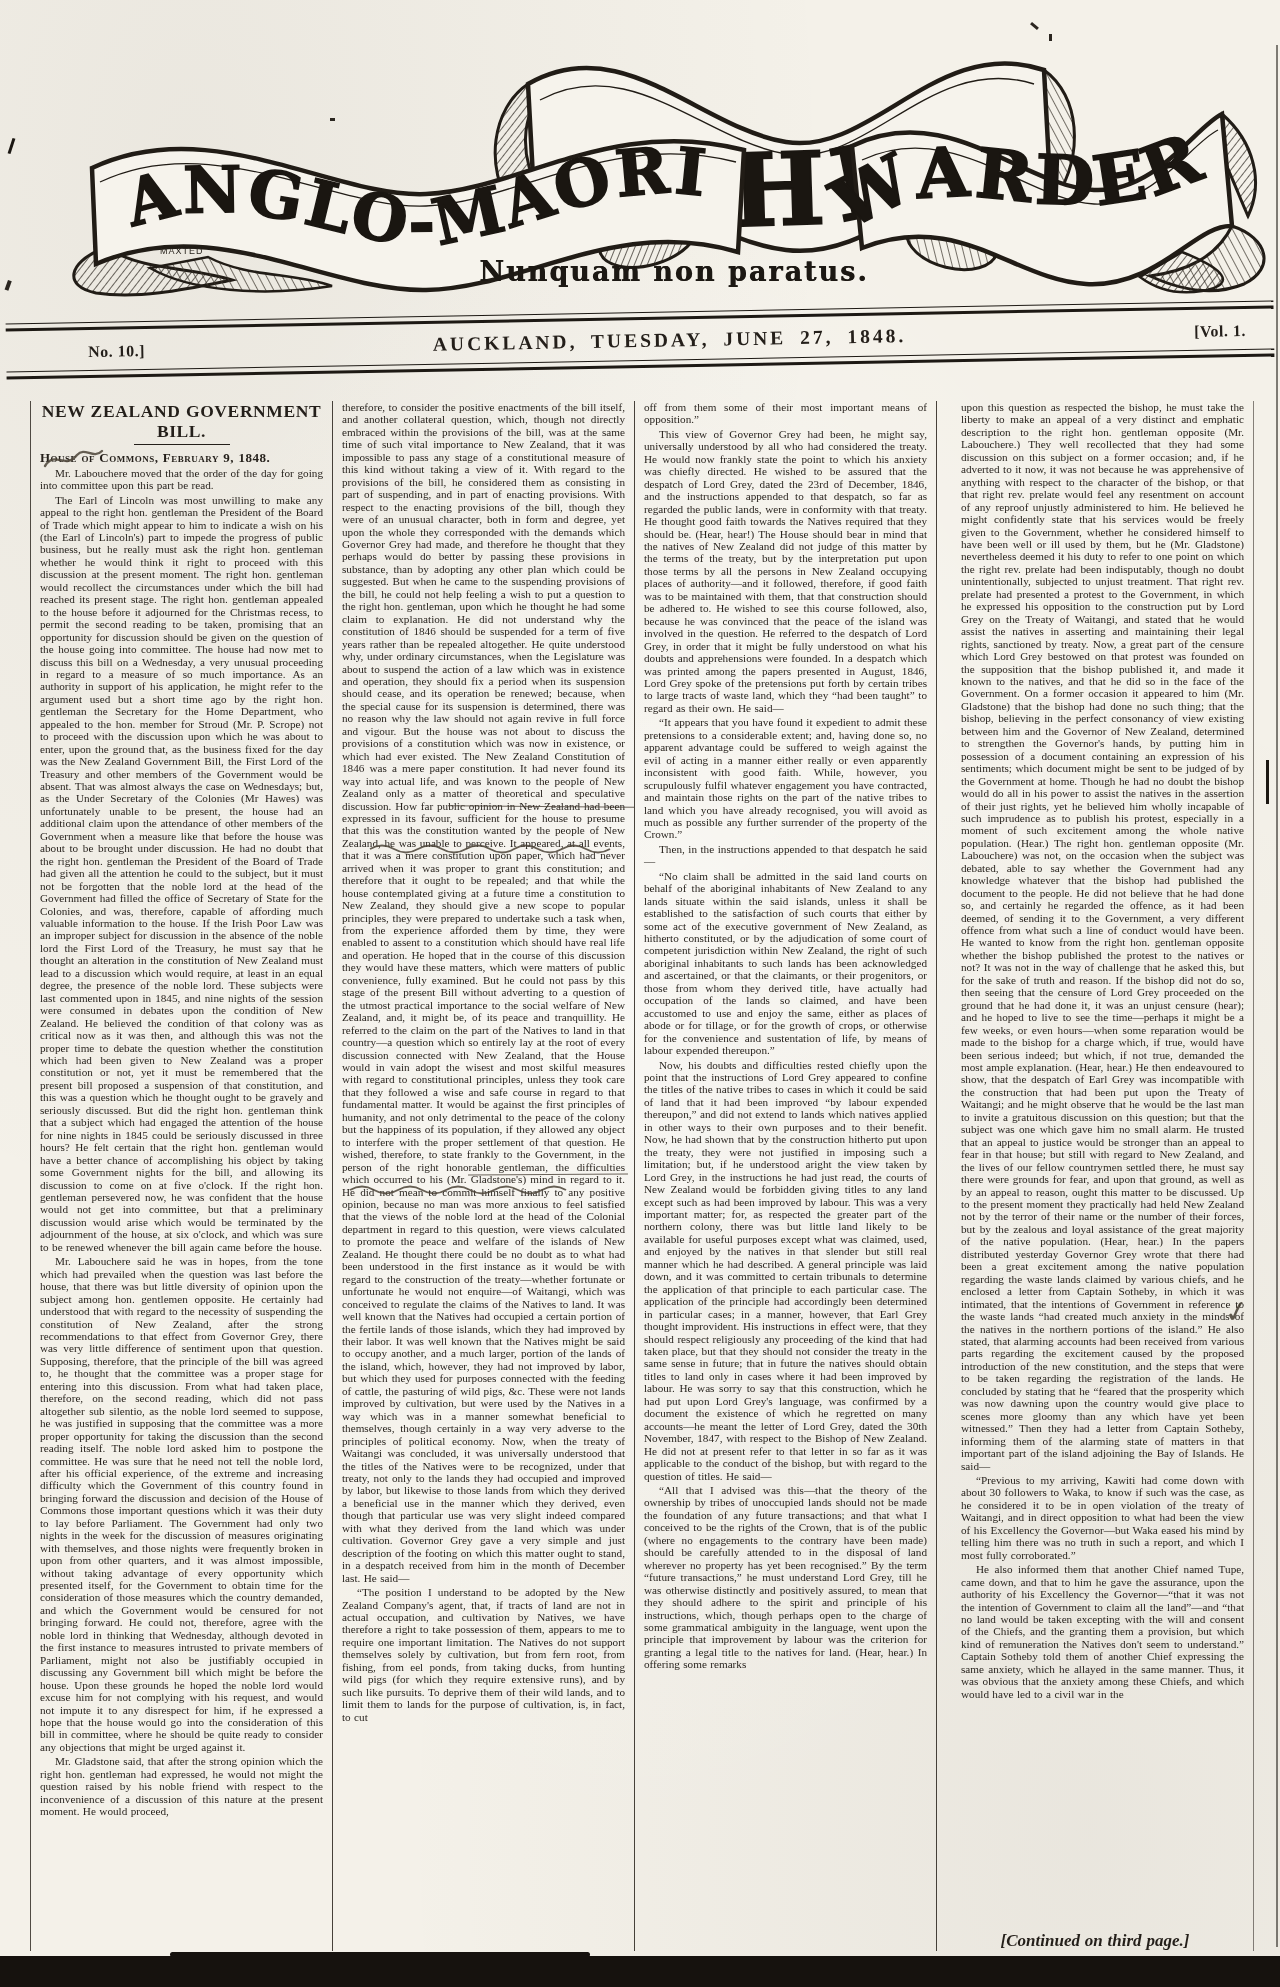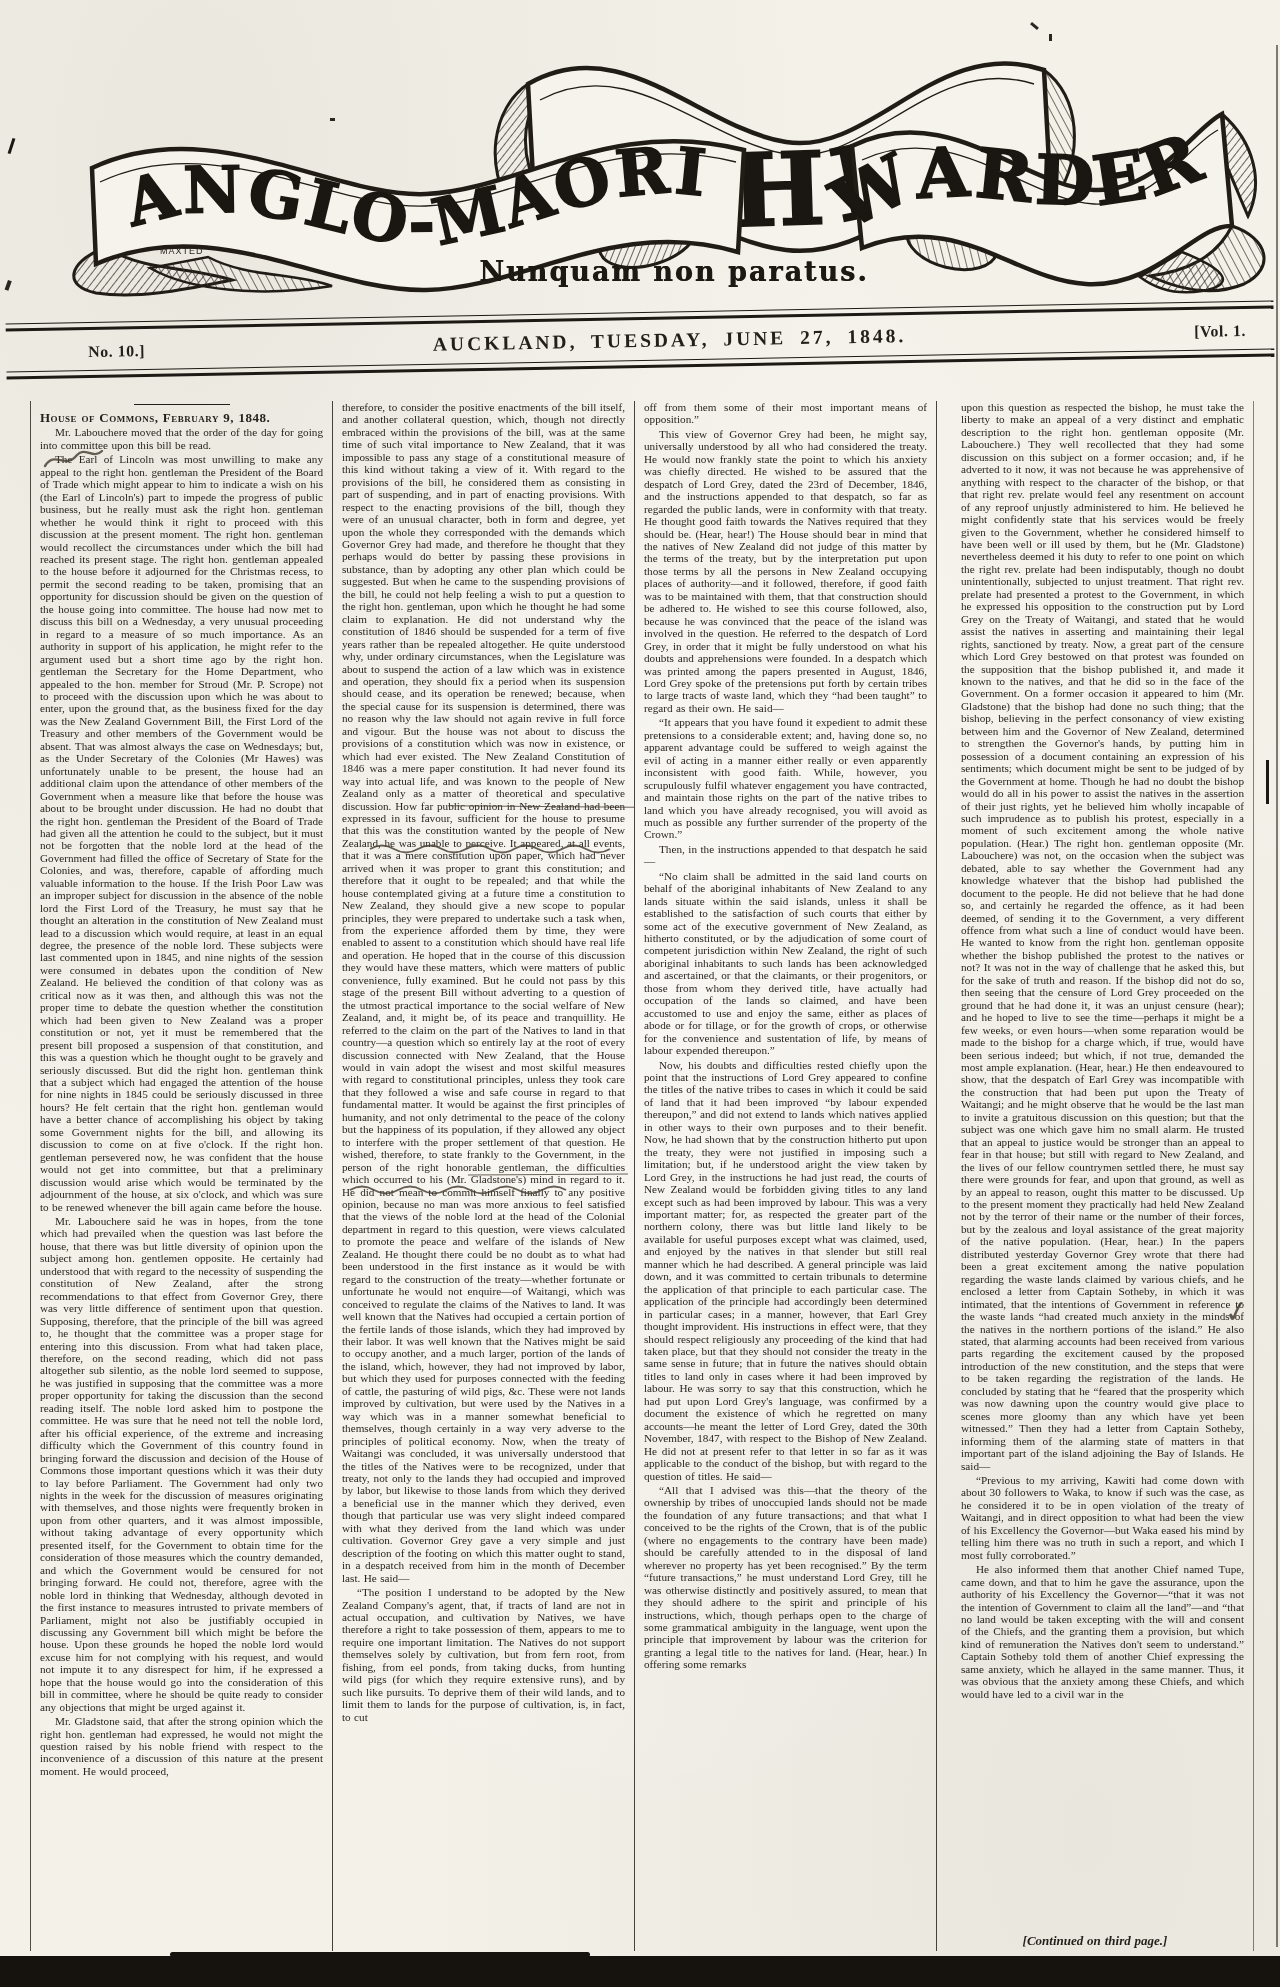--- a/index.html
+++ b/index.html
@@ -31,21 +31,21 @@
   .col p{margin:0 0 2px;text-indent:15px;}
   .col p.noindent{text-indent:0;}
   .headline{font-size:17.5px;font-weight:bold;letter-spacing:.6px;text-align:center;
     margin:5px 0 3px;text-indent:0 !important;line-height:1.15;}
   .head-rule{width:96px;border-top:1.4px solid #241f1a;margin:3px auto 7px;}
   .sitting{font-variant:small-caps;font-weight:bold;font-size:13px;text-align:left;
     letter-spacing:.5px;margin:0 0 4px;text-indent:0 !important;}
   .col-last{position:relative;padding-left:24px;}
   .col-last .col-text{height:calc(100% - 26px);overflow:hidden;}
   .continued{position:absolute;left:0;right:0;bottom:4px;text-align:center;
-    font-style:italic;font-weight:bold;font-size:13px;}
+    font-style:italic;font-weight:bold;font-size:17px;}
   
   .bottom-bar{position:absolute;left:0;right:0;bottom:0;height:31px;background:#16120e;}
   .bottom-bar::before{content:"";position:absolute;top:-4px;left:170px;width:420px;height:5px;
     background:#16120e;border-radius:3px;}
   .edge-strip{position:absolute;top:45px;bottom:40px;right:2px;width:2.5px;background:#1b1712;opacity:.55;}
   .edge-mark{position:absolute;background:#1b1712;}
   .pencil{position:absolute;color:#473f34;opacity:.85;}
   .pencil-line{border-top:1.7px solid #473f34;opacity:.8;}
   .check{font-size:30px;font-family:"DejaVu Sans",sans-serif;transform:rotate(-10deg);}
 </style>
@@ -117,24 +117,25 @@
     <div class="dl-row">
       <span class="dl-issue">No. 10.]</span>
       <span class="dl-center">AUCKLAND, TUESDAY, JUNE 27, 1848.</span>
       <span class="dl-vol">[Vol. 1.</span>
     </div>
     <div class="rule-pair"></div>
   </div>
 
   <div class="body">
     <div class="col">
+      <p class="headline">NEW ZEALAND GOVERNMENT BILL.</p>
       <div class="head-rule"></div>
       <p class="sitting">House of Commons, February 9, 1848.</p>
       <div>
-          <p>Mr. Labouchere moved that the order of the day for going into committee upon this bill be read.</p>
+          <p>Mr. Labouchere moved that the order of the day for going into committee upon this part be read.</p>
           <p>The Earl of Lincoln was most unwilling to make any appeal to the right hon. gentleman the President of the Board of Trade which might appear to him to indicate a wish on his (the Earl of Lincoln's) part to impede the progress of public business, but he really must ask the right hon. gentleman whether he would think it right to proceed with this discussion at the present moment. The right hon. gentleman would recollect the circumstances under which the bill had reached its present stage. The right hon. gentleman appealed to the house before it adjourned for the Christmas recess, to permit the second reading to be taken, promising that an opportunity for discussion should be given on the question of the house going into committee. The house had now met to discuss this bill on a Wednesday, a very unusual proceeding in regard to a measure of so much importance. As an authority in support of his application, he might refer to the argument used but a short time ago by the right hon. gentleman the Secretary for the Home Department, who appealed to the hon. member for Stroud (Mr. P. Scrope) not to proceed with the discussion upon which he was about to enter, upon the ground that, as the business fixed for the day was the New Zealand Government Bill, the First Lord of the Treasury and other members of the Government would be absent. That was almost always the case on Wednesdays; but, as the Under Secretary of the Colonies (Mr Hawes) was unfortunately unable to be present, the house had an additional claim upon the attendance of other members of the Government when a measure like that before the house was about to be brought under discussion. He had no doubt that the right hon. gentleman the President of the Board of Trade had given all the attention he could to the subject, but it must not be forgotten that the noble lord at the head of the Government had filled the office of Secretary of State for the Colonies, and was, therefore, capable of affording much valuable information to the house. If the Irish Poor Law was an improper subject for discussion in the absence of the noble lord the First Lord of the Treasury, he must say that he thought an alteration in the constitution of New Zealand must lead to a discussion which would require, at least in an equal degree, the presence of the noble lord. These subjects were last commented upon in 1845, and nine nights of the session were consumed in debates upon the condition of New Zealand. He believed the condition of that colony was as critical now as it was then, and although this was not the proper time to debate the question whether the constitution which had been given to New Zealand was a proper constitution or not, yet it must be remembered that the present bill proposed a suspension of that constitution, and this was a question which he thought ought to be gravely and seriously discussed. But did the right hon. gentleman think that a subject which had engaged the attention of the house for nine nights in 1845 could be seriously discussed in three hours? He felt certain that the right hon. gentleman would have a better chance of accomplishing his object by taking some Government nights for the bill, and allowing its discussion to come on at five o'clock. If the right hon. gentleman persevered now, he was confident that the house would not get into committee, but that a preliminary discussion would arise which would be terminated by the adjournment of the house, at six o'clock, and which was sure to be renewed whenever the bill again came before the house.</p>
           <p>Mr. Labouchere said he was in hopes, from the tone which had prevailed when the question was last before the house, that there was but little diversity of opinion upon the subject among hon. gentlemen opposite. He certainly had understood that with regard to the necessity of suspending the constitution of New Zealand, after the strong recommendations to that effect from Governor Grey, there was very little difference of sentiment upon that question. Supposing, therefore, that the principle of the bill was agreed to, he thought that the committee was a proper stage for entering into this discussion. From what had taken place, therefore, on the second reading, which did not pass altogether sub silentio, as the noble lord seemed to suppose, he was justified in supposing that the committee was a more proper opportunity for taking the discussion than the second reading itself. The noble lord asked him to postpone the committee. He was sure that he need not tell the noble lord, after his official experience, of the extreme and increasing difficulty which the Government of this country found in bringing forward the discussion and decision of the House of Commons those important questions which it was their duty to lay before Parliament. The Government had only two nights in the week for the discussion of measures originating with themselves, and those nights were frequently broken in upon from other quarters, and it was almost impossible, without taking advantage of every opportunity which presented itself, for the Government to obtain time for the consideration of those measures which the country demanded, and which the Government would be censured for not bringing forward. He could not, therefore, agree with the noble lord in thinking that Wednesday, although devoted in the first instance to measures intrusted to private members of Parliament, might not also be justifiably occupied in discussing any Government bill which might be before the house. Upon these grounds he hoped the noble lord would excuse him for not complying with his request, and would not impute it to any disrespect for him, if he expressed a hope that the house would go into the consideration of this bill in committee, where he should be quite ready to consider any objections that might be urged against it.</p>
           <p>Mr. Gladstone said, that after the strong opinion which the right hon. gentleman had expressed, he would not might the question raised by his noble friend with respect to the inconvenience of a discussion of this nature at the present moment. He would proceed,</p>
         </div>
     </div>
     <div class="col">
       <div>
           <p class="noindent">therefore, to consider the positive enactments of the bill itself, and another collateral question, which, though not directly embraced within the provisions of the bill, was at the same time of such vital importance to New Zealand, that it was impossible to pass any stage of a constitutional measure of this kind without taking a view of it. With regard to the provisions of the bill, he considered them as consisting in part of suspending, and in part of enacting provisions. With respect to the enacting provisions of the bill, though they were of an unusual character, both in form and degree, yet upon the whole they corresponded with the demands which Governor Grey had made, and therefore he thought that they perhaps would do better by passing these provisions in substance, than by adopting any other plan which could be suggested. But when he came to the suspending provisions of the bill, he could not help feeling a wish to put a question to the right hon. gentleman, upon which he thought he had some claim to explanation. He did not understand why the constitution of 1846 should be suspended for a term of five years rather than be repealed altogether. He quite understood why, under ordinary circumstances, when the Legislature was about to suspend the action of a law which was in existence and operation, they should fix a period when its suspension should cease, and its operation be renewed; because, when the special cause for its suspension is determined, there was no reason why the law should not again revive in full force and vigour. But the house was not about to discuss the provisions of a constitution which was now in existence, or which had ever existed. The New Zealand Constitution of 1846 was a mere paper constitution. It had never found its way into actual life, and was known to the people of New Zealand only as a matter of theoretical and speculative discussion. How far public opinion in New Zealand had been expressed in its favour, sufficient for the house to presume that this was the constitution wanted by the people of New Zealand, he was unable to perceive. It appeared, at all events, that it was a mere constitution upon paper, which had never arrived when it was proper to grant this constitution; and therefore that it ought to be repealed; and that while the house contemplated giving at a future time a constitution to New Zealand, they should give a new scope to popular principles, they were prepared to undertake such a task when, from the experience afforded them by time, they were enabled to assent to a constitution which should have real life and operation. He hoped that in the course of this discussion they would have these matters, which were matters of public convenience, fully examined. But he could not pass by this stage of the present Bill without adverting to a question of the utmost practical importance to the social welfare of New Zealand, and, it might be, of its peace and tranquillity. He referred to the claim on the part of the Natives to land in that country—a question which so entirely lay at the root of every discussion connected with New Zealand, that the House would in vain adopt the wisest and most skilful measures with regard to constitutional principles, unless they took care that they followed a wise and safe course in regard to that fundamental matter. It would be against the first principles of humanity, and not only detrimental to the peace of the colony but the happiness of its population, if they allowed any object to interfere with the proper settlement of that question. He wished, therefore, to state frankly to the Government, in the person of the right honorable gentleman, the difficulties which occurred to his (Mr. Gladstone's) mind in regard to it. He did not mean to commit himself finally to any positive opinion, because no man was more anxious to feel satisfied that the views of the noble lord at the head of the Colonial department in regard to this question, were views calculated to promote the peace and welfare of the islands of New Zealand. He thought there could be no doubt as to what had been understood in the first instance as it would be with regard to the construction of the treaty—whether fortunate or unfortunate he would not enquire—of Waitangi, which was conceived to regulate the claims of the Natives to land. It was well known that the Natives had occupied a certain portion of the fertile lands of those islands, which they had improved by their labor. It was well known that the Natives might be said to occupy another, and a much larger, portion of the lands of the island, which, however, they had not improved by labor, but which they used for purposes connected with the feeding of cattle, the pasturing of wild pigs, &amp;c. These were not lands improved by cultivation, but were used by the Natives in a way which was in a manner somewhat beneficial to themselves, though certainly in a way very adverse to the principles of political economy. Now, when the treaty of Waitangi was concluded, it was universally understood that the titles of the Natives were to be recognized, under that treaty, not only to the lands they had occupied and improved by labor, but likewise to those lands from which they derived a beneficial use in the manner which they derived, even though that particular use was very slight indeed compared with what they derived from the land which was under cultivation. Governor Grey gave a very simple and just description of the footing on which this matter ought to stand, in a despatch received from him in the month of December last. He said—</p>
           <p>“The position I understand to be adopted by the New Zealand Company's agent, that, if tracts of land are not in actual occupation, and cultivation by Natives, we have therefore a right to take possession of them, appears to me to require one important limitation. The Natives do not support themselves solely by cultivation, but from fern root, from fishing, from eel ponds, from taking ducks, from hunting wild pigs (for which they require extensive runs), and by such like pursuits. To deprive them of their wild lands, and to limit them to lands for the purpose of cultivation, is, in fact, to cut</p>
         </div>

